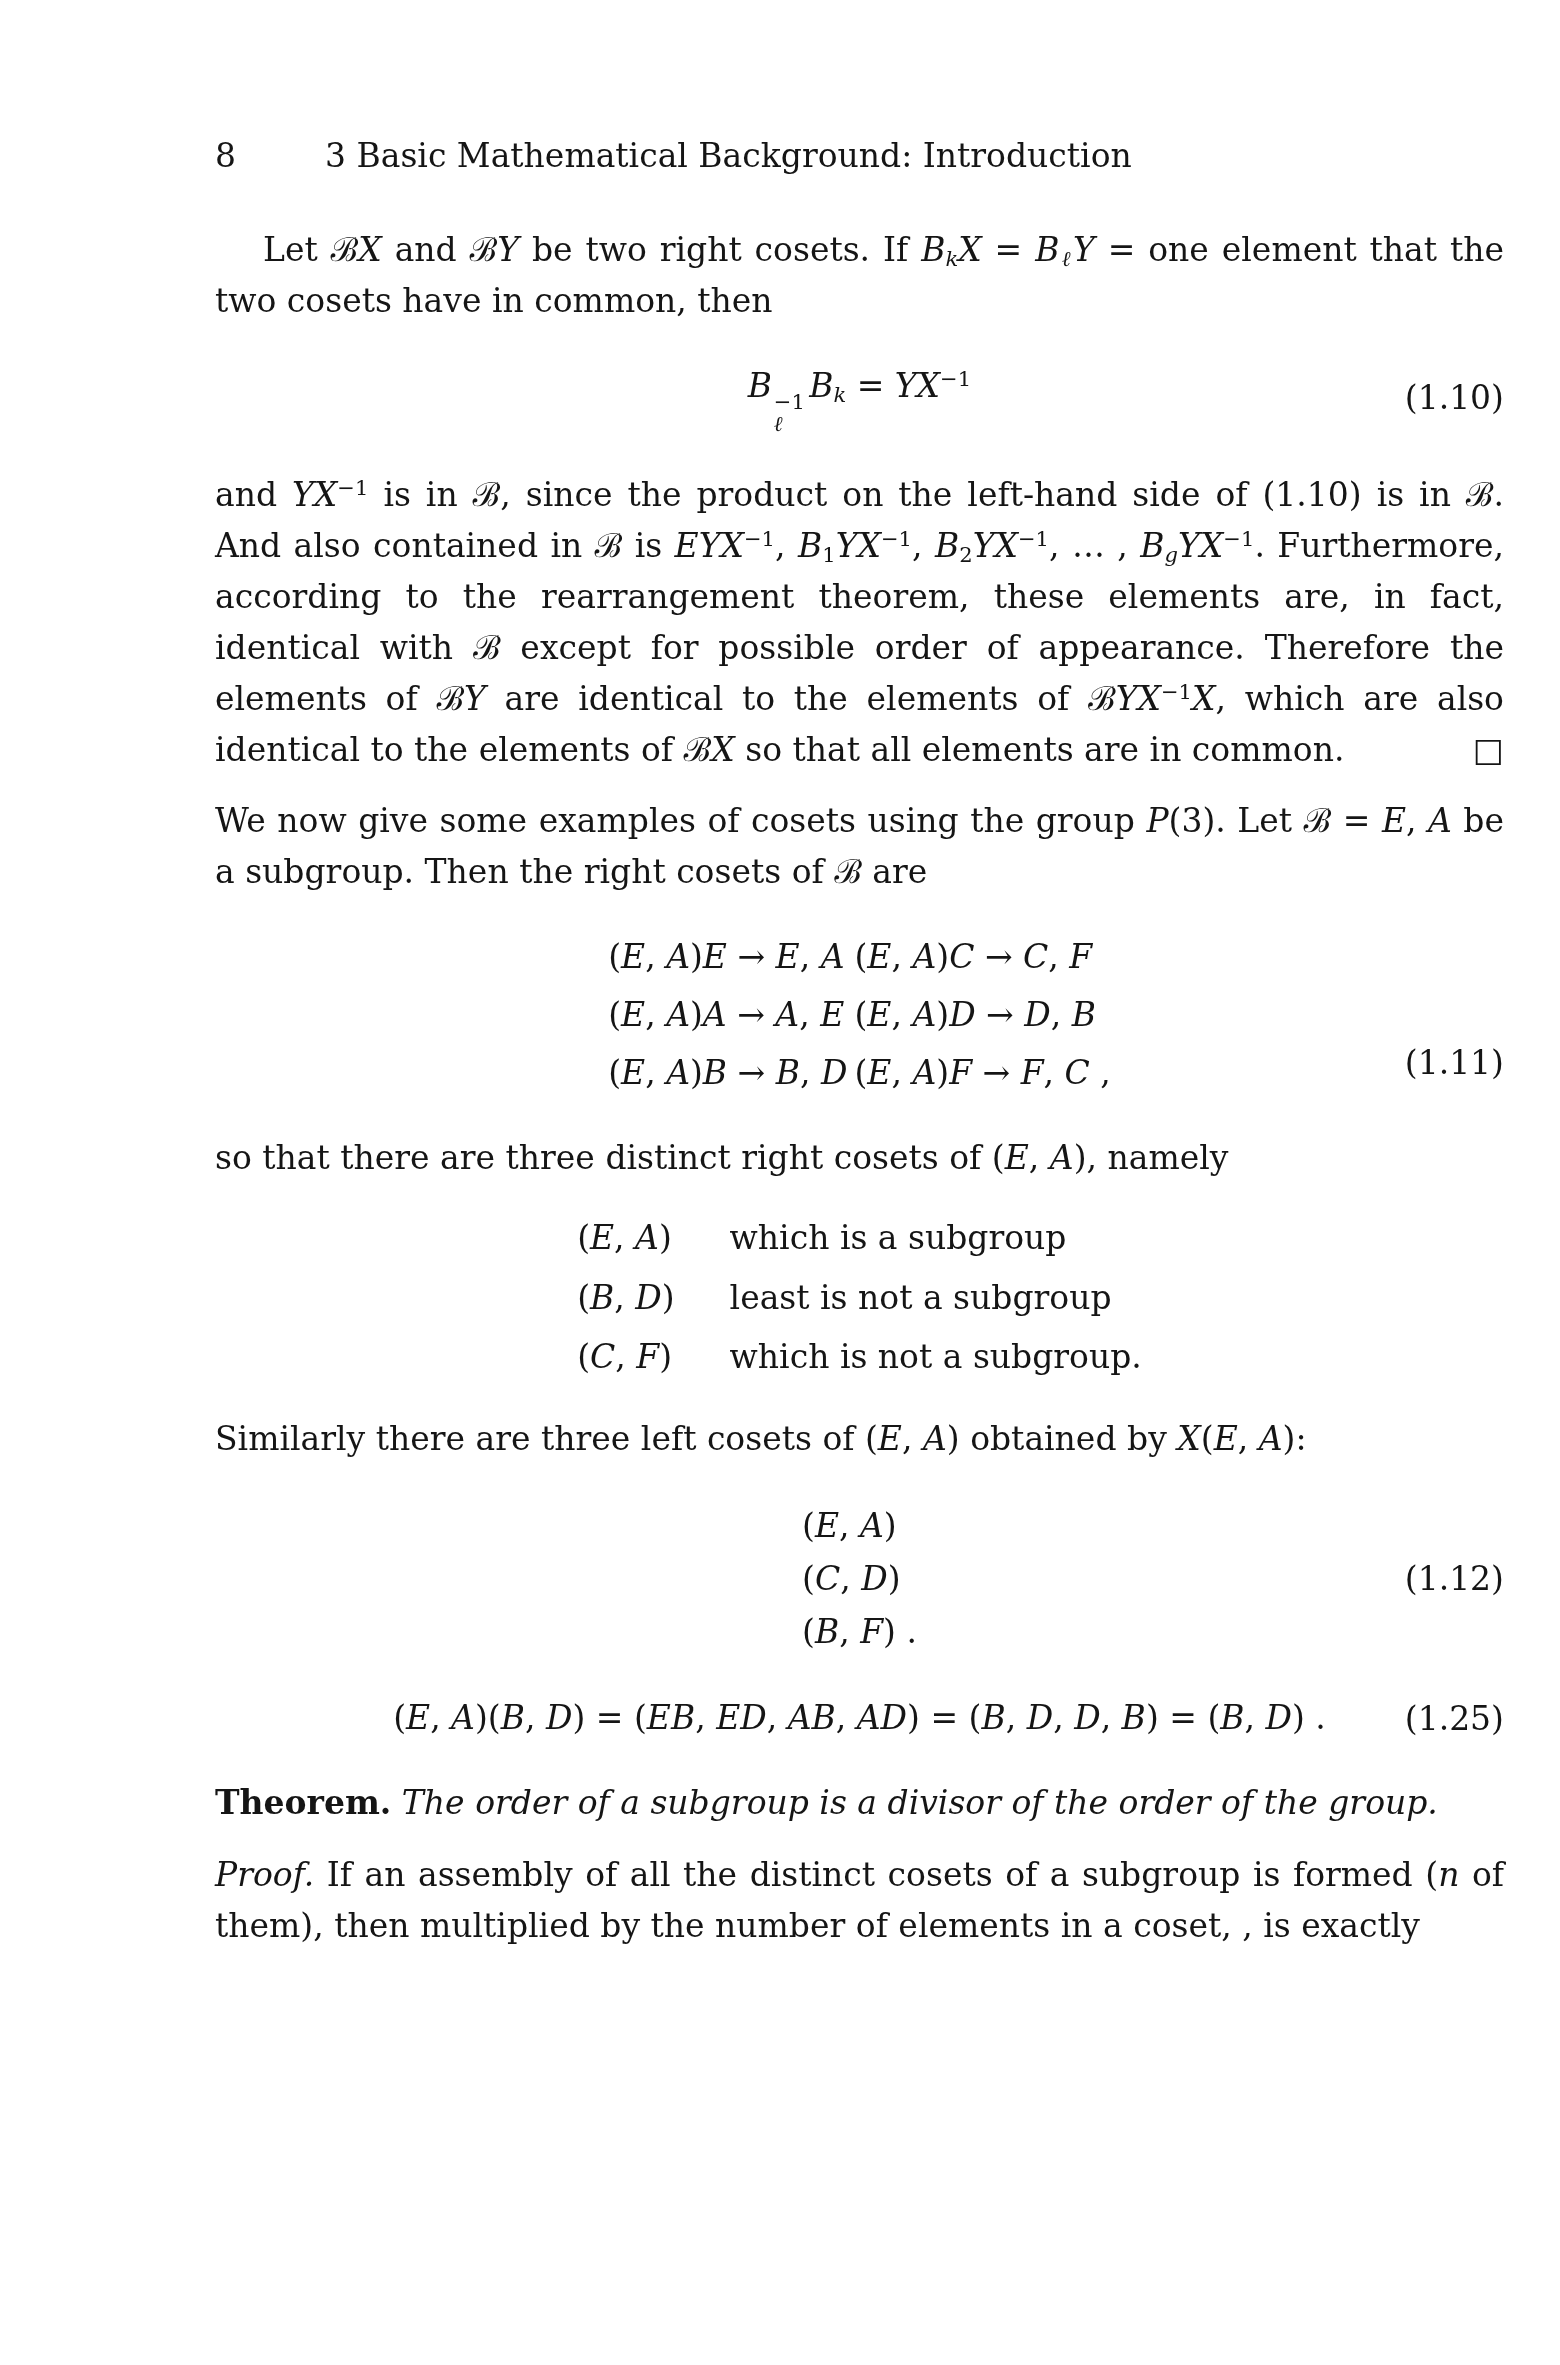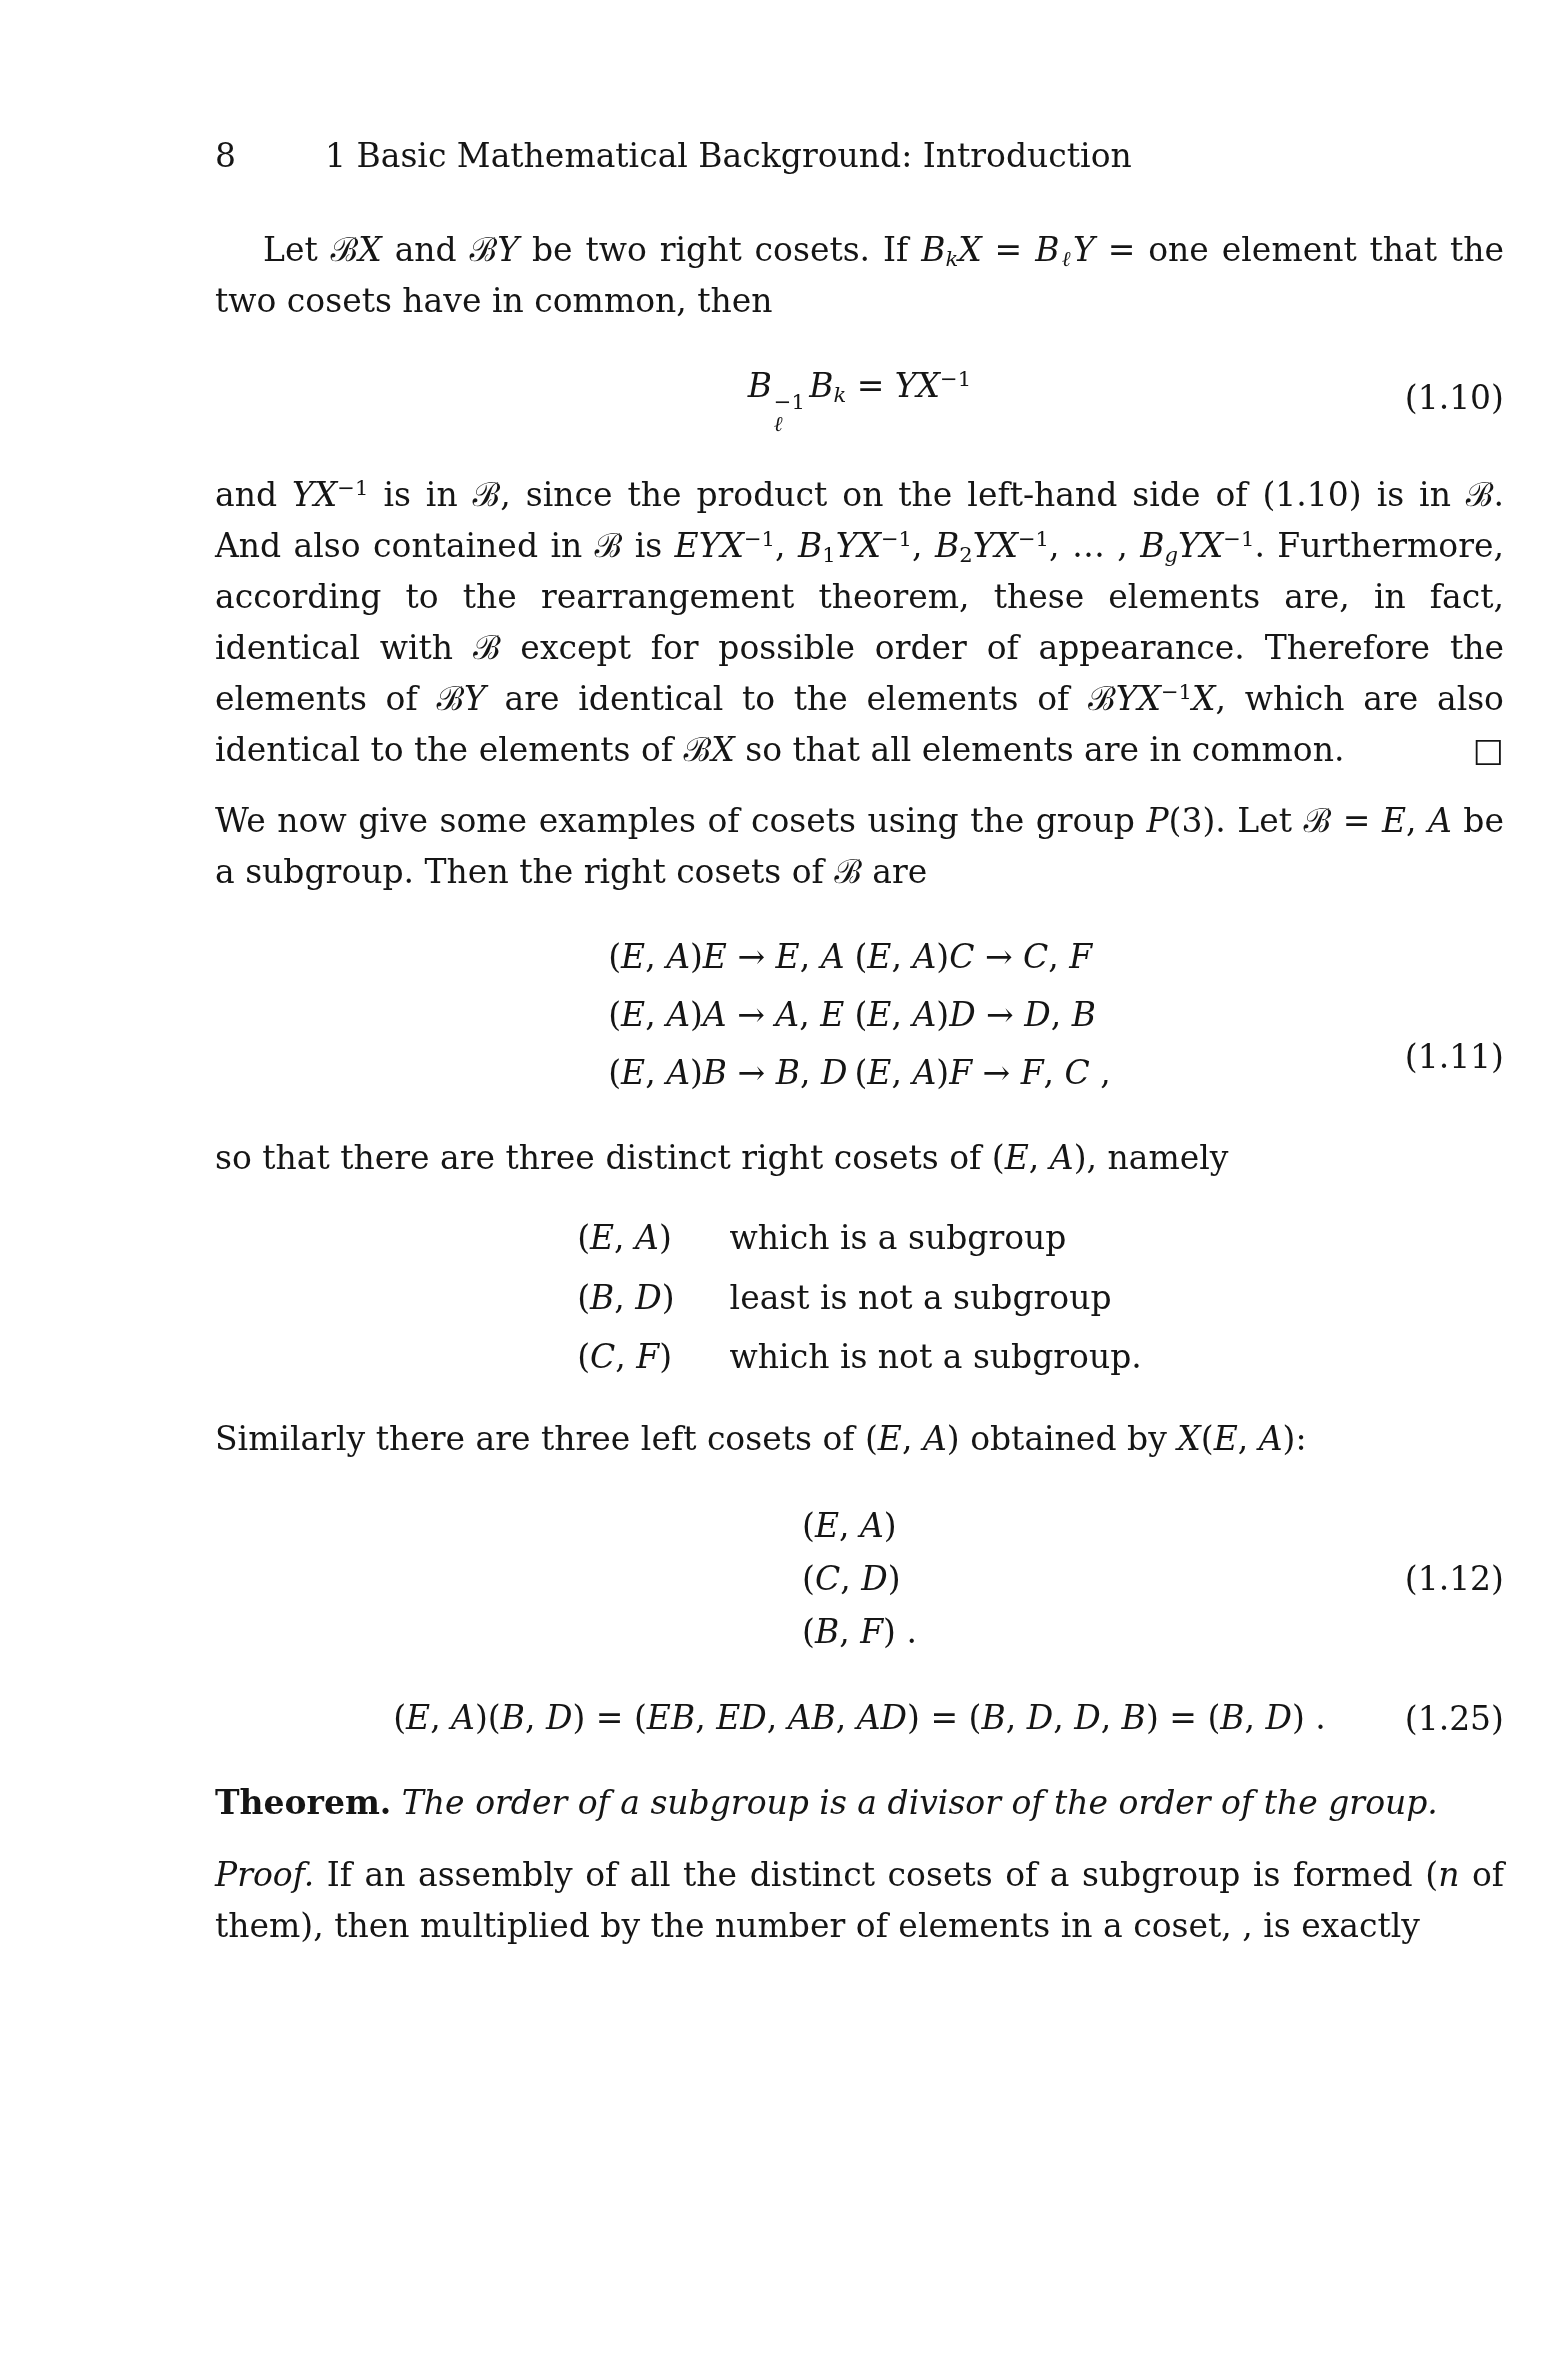--- a/index.html
+++ b/index.html
@@ -47,21 +47,21 @@
   }
   .eq-num {
     position: absolute;
     right: 0;
     top: 50%;
     transform: translateY(-50%);
     font-style: normal;
   }
   .eq-num.at-bottom {
     top: auto;
-    bottom: 16px;
+    bottom: 10px;
     transform: none;
   }
   .eq-grid {
     display: inline-grid;
     grid-template-columns: auto auto;
     column-gap: 44px;
     row-gap: 6.8px;
     text-align: left;
     gap: 7px;
   }
@@ -109,21 +109,21 @@
     font-style: normal;
   }
 </style>
 </head>
 <body>
 
 <div class="page" style="background: rgb(255, 255, 255); color: rgb(21, 21, 21);">
 
   <div class="header">
     <span class="pagenum">8</span>
-    <span class="running">1 Basic Mathematical Background: Introduction</span>
+    <span class="running">3 Basic Mathematical Background: Introduction</span>
   </div>
 
 
 
   <p class="para indent mb0">Let ℬ<i>X</i> and ℬ<i>Y</i> be two right cosets. If <i>B<sub>k</sub>X</i> = <i>B<sub>ℓ</sub>Y</i> = one element that the two cosets have in common, then</p>
 
   <div class="equation">
     <span class="eq-body"><i>B</i><span class="ss">
           <span class="ss-t">−1</span>
           <span class="ss-b">ℓ</span>

